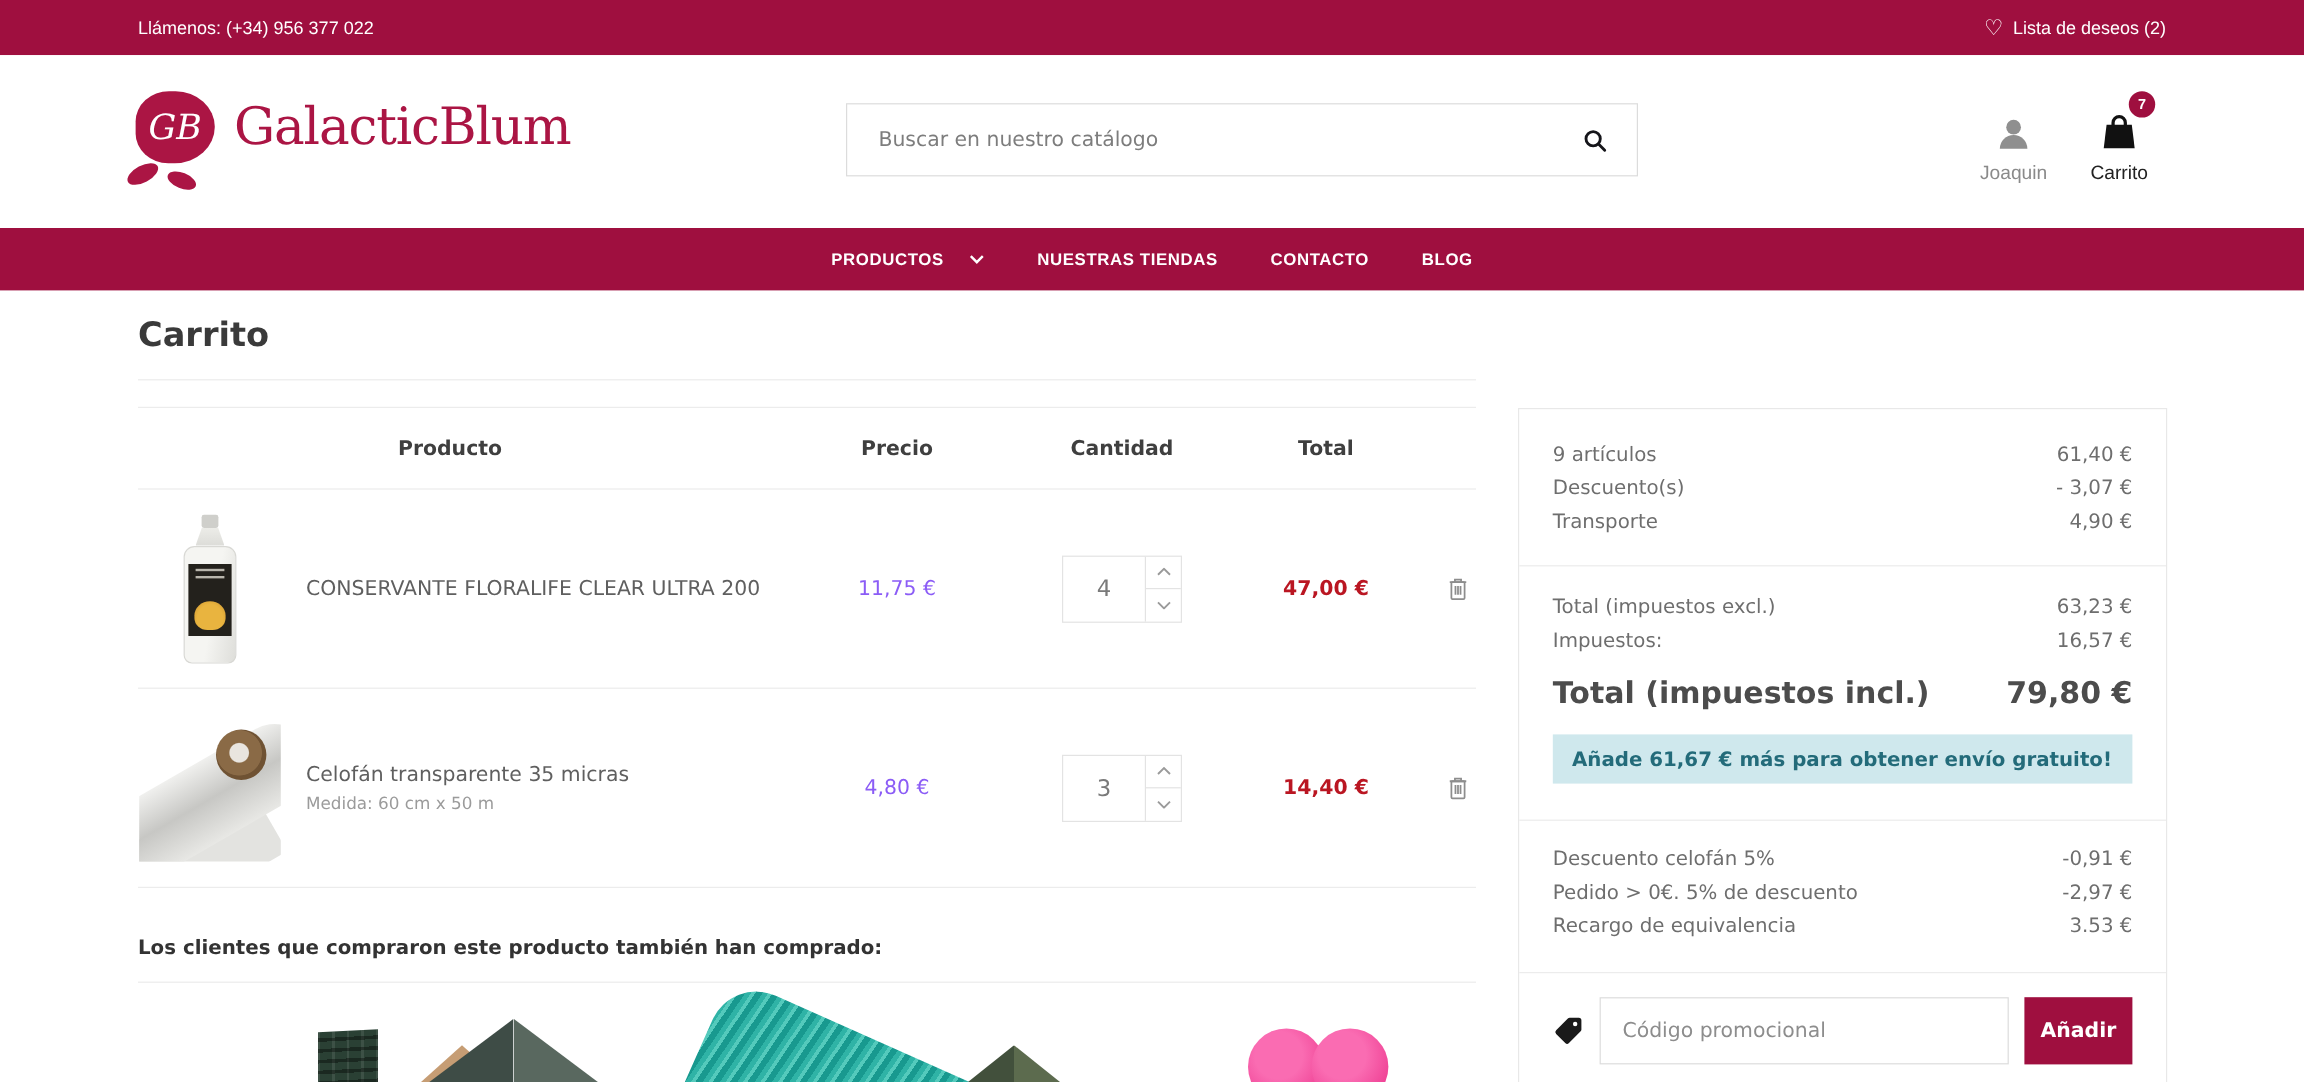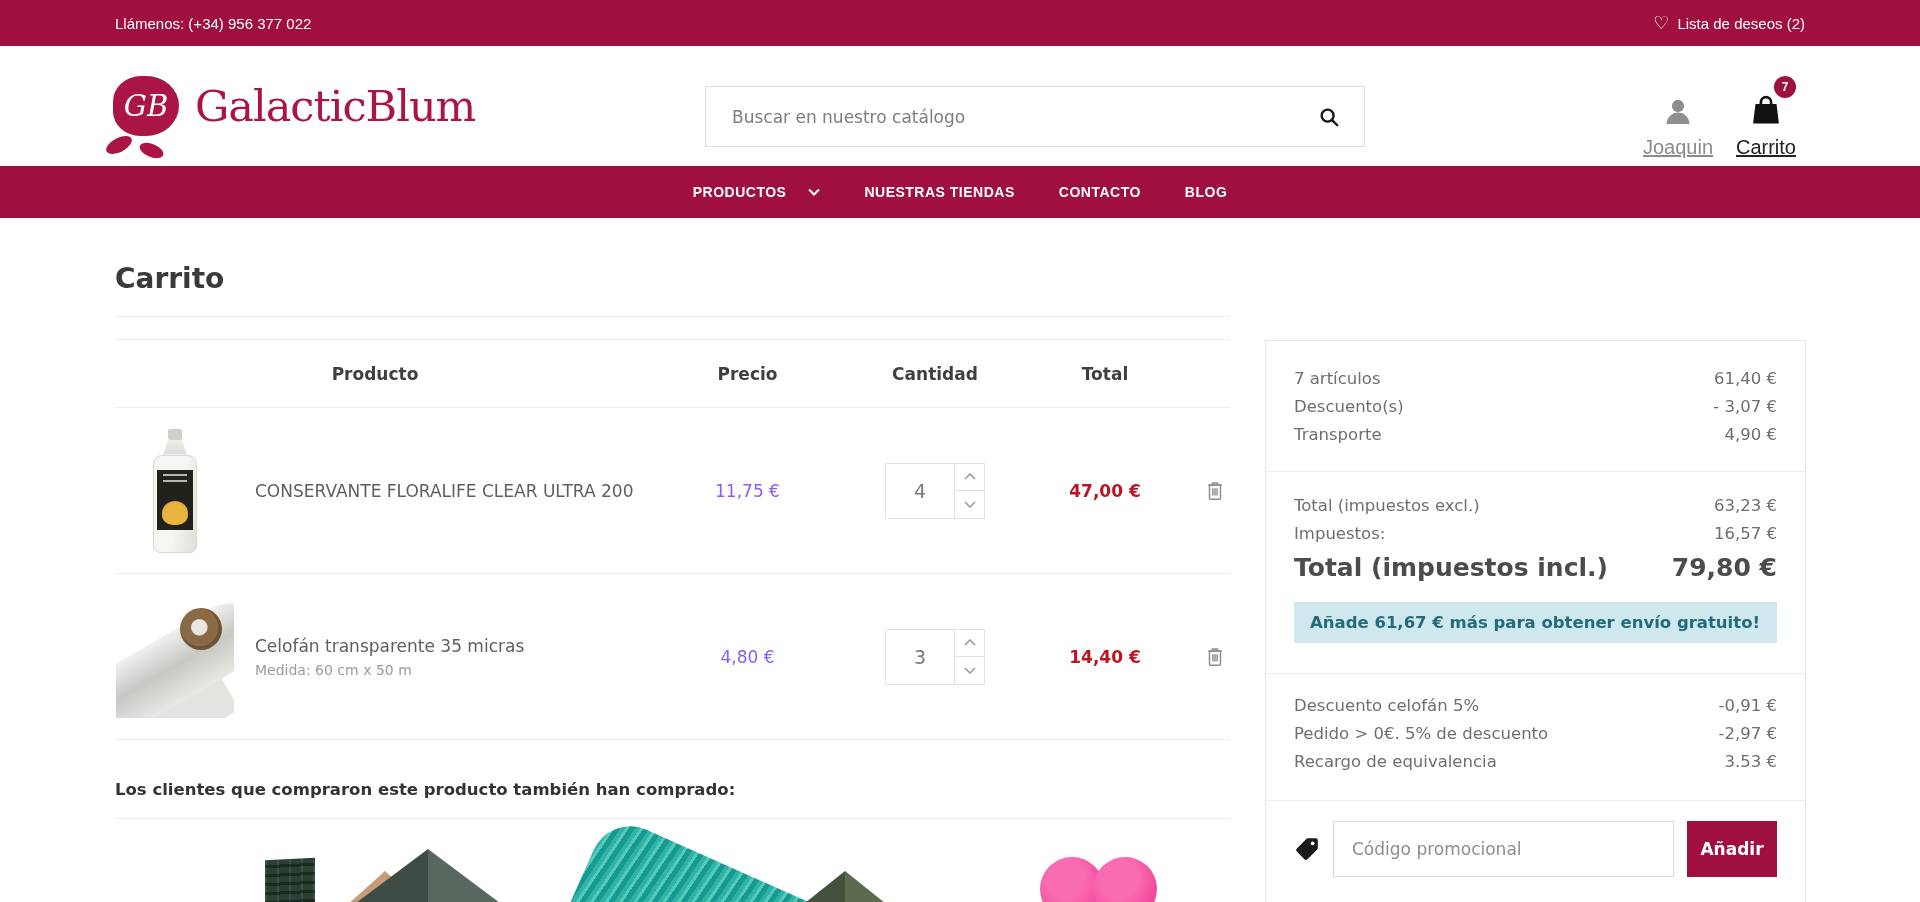--- a/index.html
+++ b/index.html
@@ -17,40 +17,40 @@
   }
   .geo{font-family:"DejaVu Sans",sans-serif;}
 
   
   .topbar{height:46px;background:var(--crimson);display:flex;align-items:center;
     justify-content:space-between;padding:0 115px;color:#fff;font-size:15px;}
   .topbar .wishlist{display:flex;align-items:center;gap:8px;cursor:pointer;}
   .heart-glyph{font-size:18px;line-height:1;}
 
   
-  .header{height:120px;position:relative;background:#fff;}
+  .header{height:144px;position:relative;background:#fff;}
   .logo{position:absolute;left:113px;top:30px;display:flex;align-items:center;gap:16px;cursor:pointer;}
   .monogram{width:66px;height:60px;background:var(--logo);border-radius:46% 54% 55% 45%;
     color:#fff;display:flex;align-items:center;justify-content:center;
     font-family:"DejaVu Serif",serif;font-style:italic;font-size:29px;position:relative;}
   .leaf{position:absolute;background:var(--logo);border-radius:50%;}
   .leaf.l1{left:-8px;bottom:-16px;width:28px;height:14px;transform:rotate(-28deg);}
   .leaf.l2{left:26px;bottom:-21px;width:25px;height:13px;transform:rotate(22deg);}
   .wordmark{font-family:"DejaVu Serif",serif;color:var(--logo);font-size:43px;letter-spacing:-1px;}
 
   .searchbox{position:absolute;left:705px;top:40px;width:660px;height:61px;
     border:1px solid #dcdcdc;background:#fff;display:flex;align-items:center;padding:10px 24px;}
   .searchbox input{flex:1;border:none;outline:none;font-size:17px;color:#555;
     font-family:"DejaVu Sans",sans-serif;background:transparent;}
   .searchbox input::placeholder{color:#7d7d7d;}
   .searchbox .mag{cursor:pointer;display:flex;}
 
   .hdr-block{position:absolute;top:38px;display:flex;flex-direction:column;align-items:center;cursor:pointer;}
   .hdr-block .iconwrap{height:44px;display:flex;align-items:flex-end;position:relative;}
-  .hdr-label{margin-top:8px;font-size:20px;text-decoration:underline;}
+  .hdr-label{margin-top:8px;font-size:16px;}
   .acct{left:1630px;width:96px;color:#8a8a8a;}
   .cartlink{left:1724px;width:84px;color:#222;}
   .badge{position:absolute;top:-8px;right:-12px;width:22px;height:22px;border-radius:50%;
     background:var(--crimson);color:#fff;font-size:12px;font-weight:bold;
     display:flex;align-items:center;justify-content:center;}
 
   
   .nav{height:52px;background:var(--crimson);display:flex;align-items:center;
     justify-content:center;gap:44px;}
   .nav-item{color:#fff;font-size:14px;font-weight:bold;letter-spacing:.5px;cursor:pointer;
@@ -133,21 +133,21 @@
     background:radial-gradient(circle at 40% 35%,#fa6cb2 0 35%,#ee3d92 80%);}
   .hl1{left:925px;top:32px;}
   .hl2{left:978px;top:32px;}
 
   
   .card{position:absolute;left:1265px;top:340px;width:541px;height:700px;background:#fff;
     border:1px solid #e8e8e8;padding:24px 28px;font-family:"DejaVu Sans",sans-serif;}
   .sumrow{display:flex;justify-content:space-between;font-size:16.5px;color:var(--gray);
     line-height:28px;}
   .card-rule{border-top:1px solid var(--rule);margin:22px -28px 20px;}
-  .total-big{display:flex;justify-content:space-between;margin-top:5px;font-size:25px;
+  .total-big{display:flex;justify-content:space-between;margin-top:15px;font-size:25px;
     font-weight:bold;color:#4c4c4c;}
   .banner{margin-top:20px;background:#cfe8ed;color:#236b7a;font-weight:bold;font-size:16.5px;
     padding:11px 16px;}
   .banner-rule{border-top:1px solid var(--rule);margin:30px -28px 18px;}
   .promo-rule{border-top:1px solid var(--rule);margin:24px -28px 20px;}
   .promo{display:flex;align-items:center;gap:13px;}
   .promo input{flex:1;height:56px;border:1px solid #dcdcdc;padding:16px 18px;font-size:17px;
     color:#555;outline:none;font-family:"DejaVu Sans",sans-serif;}
   .promo input::placeholder{color:#8d8d8d;}
   .promo button{width:90px;height:56px;border:none;background:var(--crimson);color:#fff;
@@ -338,21 +338,21 @@
     <div class="shape teal-roll"></div>
     <div class="shape pyr2-l"></div>
     <div class="shape pyr2-r"></div>
     <div class="shape heart-lobe hl1"></div>
     <div class="shape heart-lobe hl2"></div>
   </div>
 </div>
 
 <div class="card">
   <div class="sumrow">
-    <span>7 artículos</span>
+    <span>9 artículos</span>
       <span>61,40 €</span>
   </div>
   <div class="sumrow">
     <span>Descuento(s)</span>
       <span>- 3,07 €</span>
   </div>
   <div class="sumrow">
     <span>Transporte</span>
       <span>4,90 €</span>
   </div>

